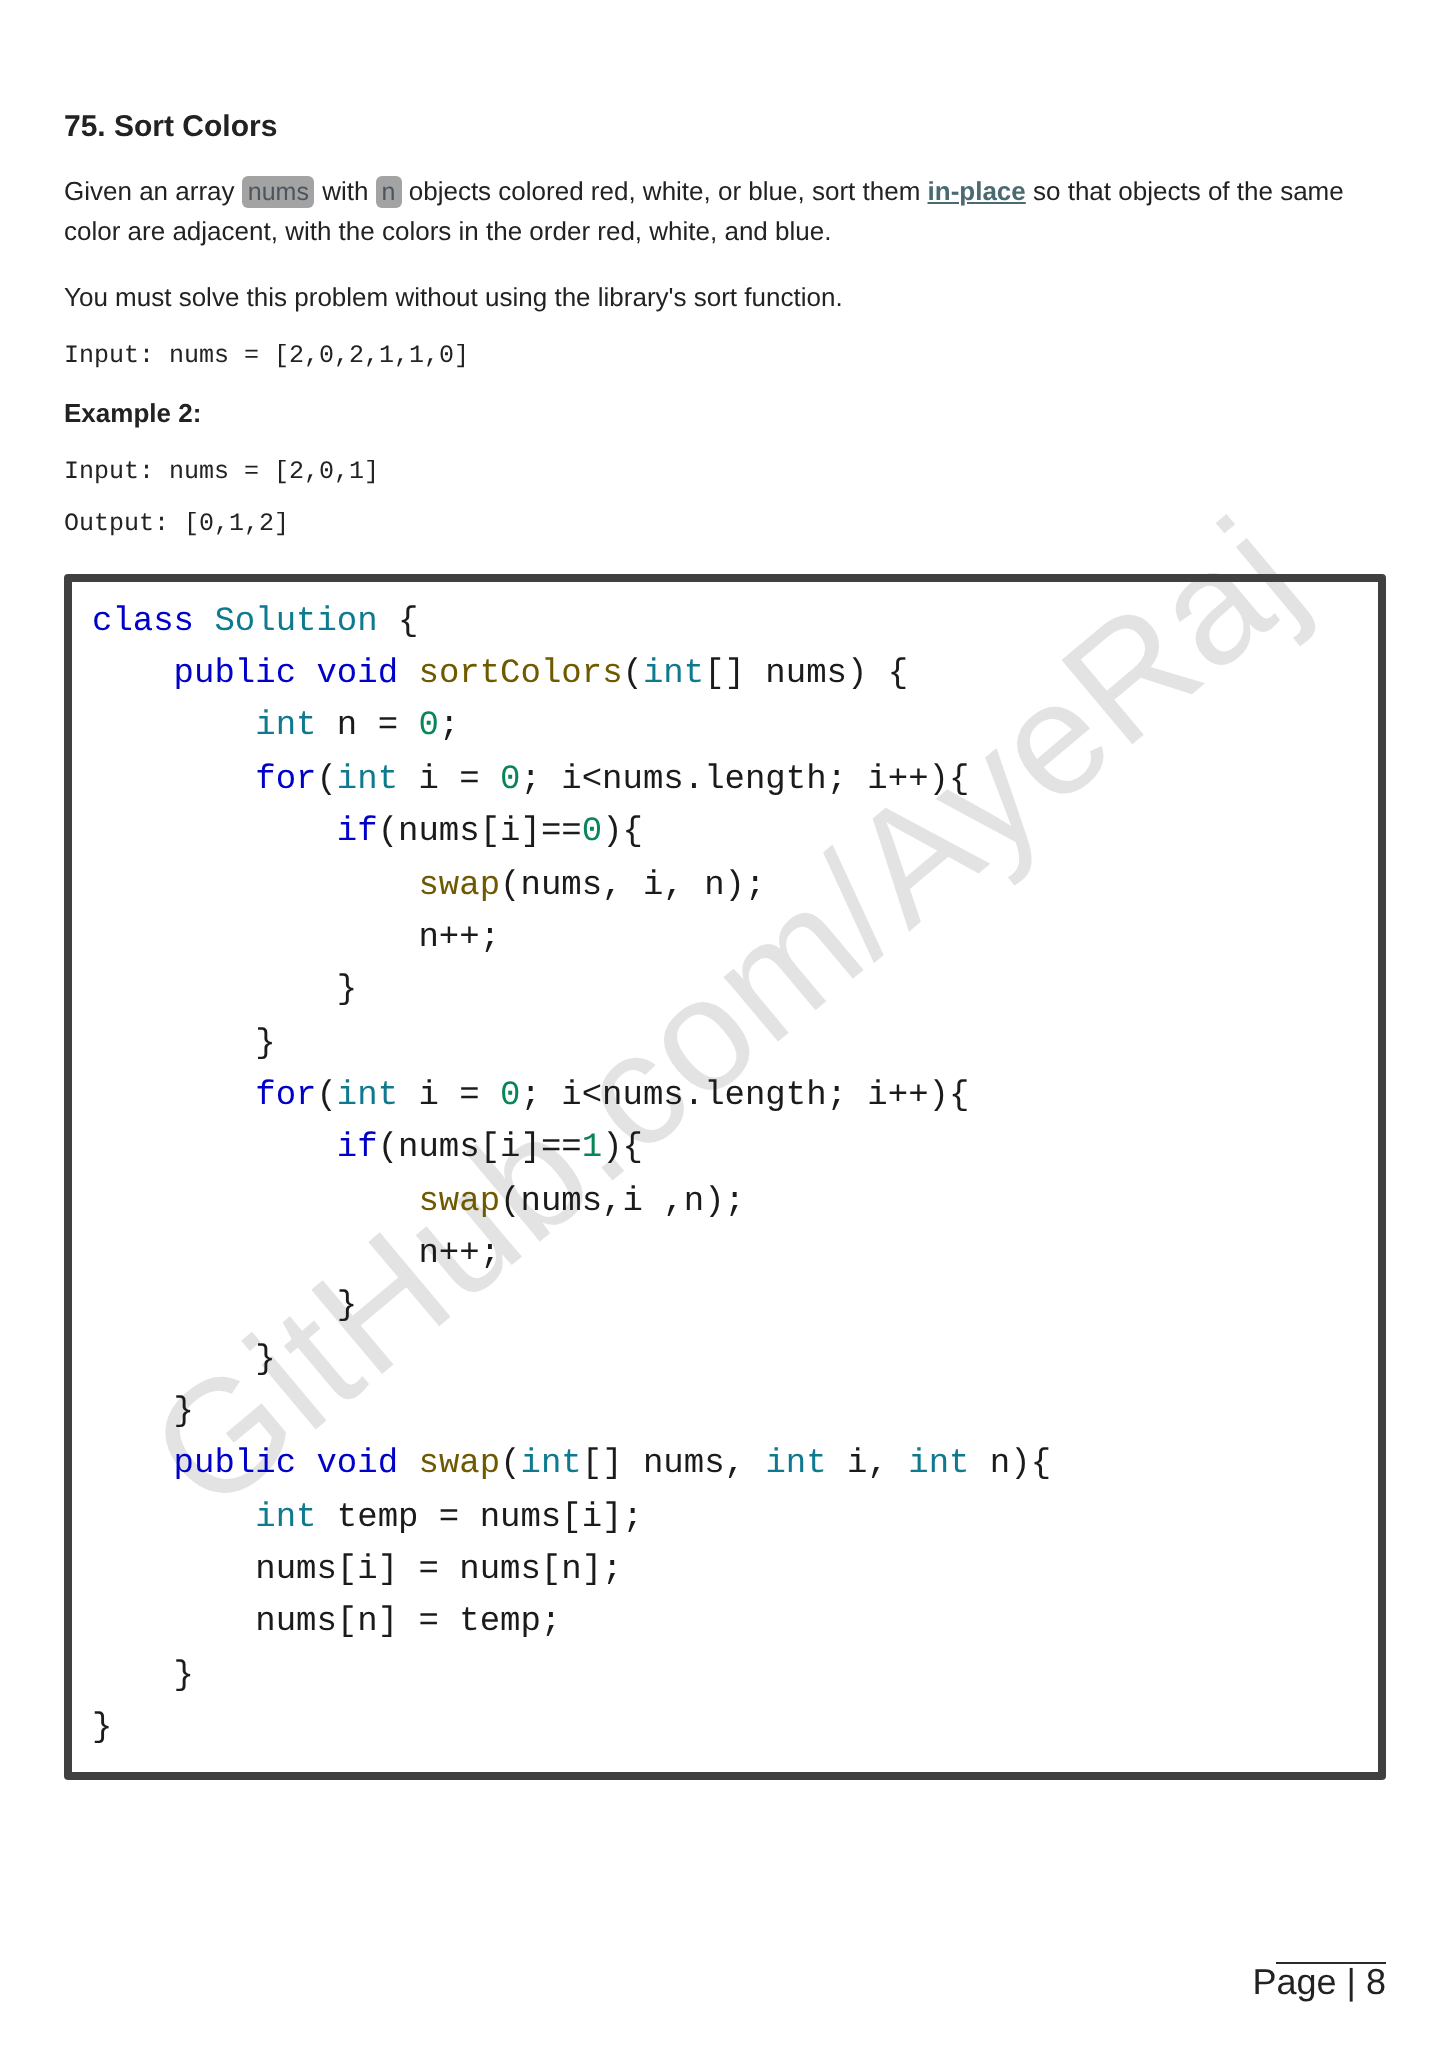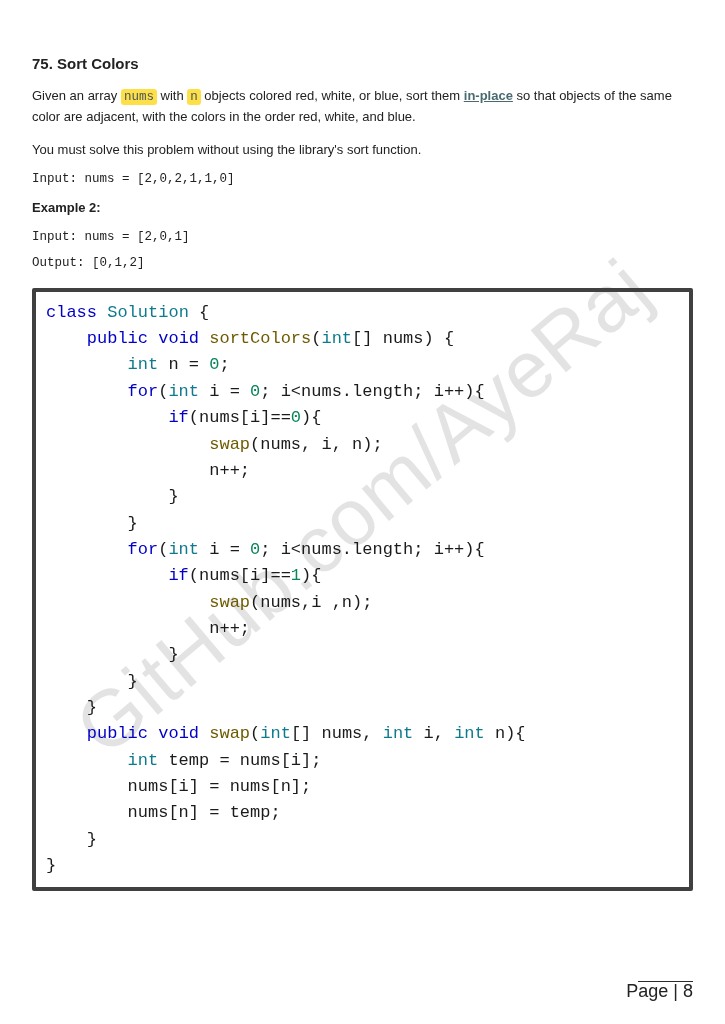--- a/index.html
+++ b/index.html
@@ -38,22 +38,22 @@
     color: #222;
     margin: 0 0 14px 0;
   }
   p.para {
     font-size: 13px;
     line-height: 1.55;
     margin: 0 0 12px 0;
     color: #222;
   }
   code.inline {
-    font-family: Liberation Mono, monospace;
-    background: #fde047;
+    font-family: Liberation Sans, sans-serif;
+    background: #a3a3a3;
     color: #4a5560;
     padding: 1px 3px;
     border-radius: 3px;
     font-size: 12.5px;
   }
   a.link {
     color: #4a6a6f;
     text-decoration: underline;
     font-weight: 600;
     text-align: center;

